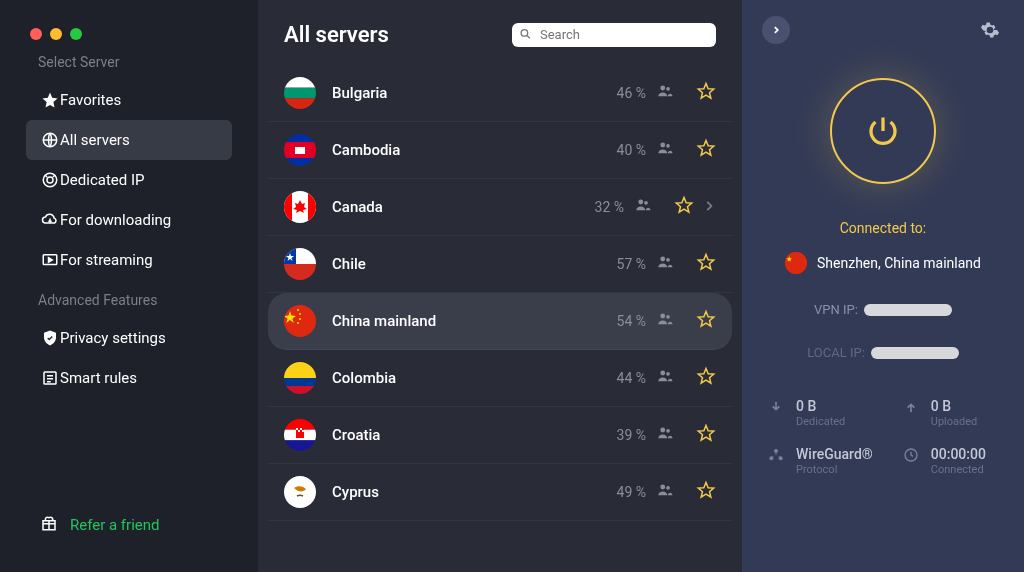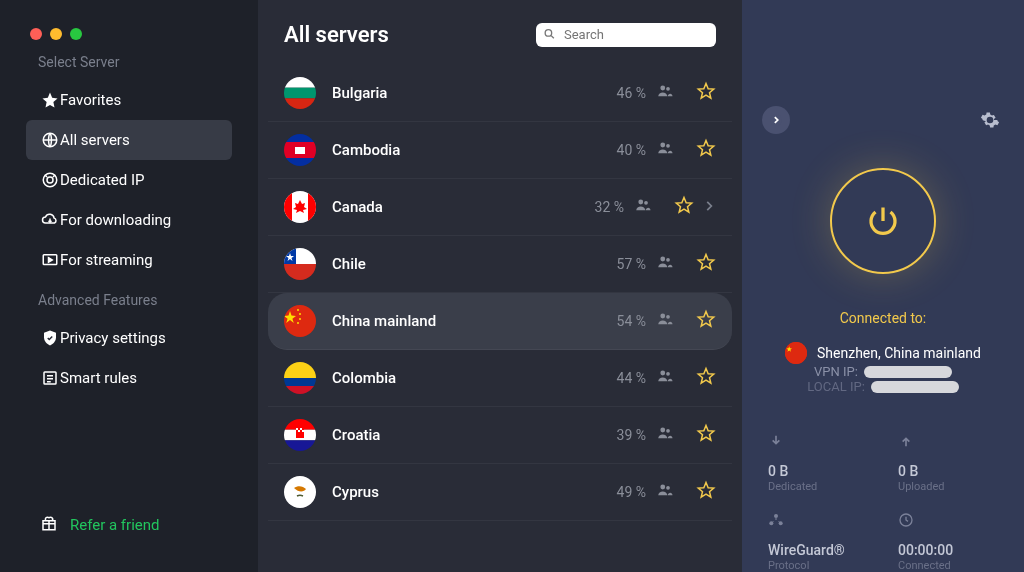--- a/index.html
+++ b/index.html
@@ -11,50 +11,50 @@
 .wdot.yellow { background: #febc2e; }
 .wdot.green { background: #28c840; }
 .section-label { color: #7a7f8c; font-size: 14px; padding: 4px 22px 10px; }
 .nav-item { display: flex; align-items: center; padding: 10px 24px; color: #fff; font-size: 15px; cursor: pointer; }
 .nav-item.active { background: #373b46; border-radius: 6px; margin: 0 10px; padding: 10px 14px; }
 .nav-item .icon { width: 20px; height: 20px; display: flex; align-items: center; justify-content: center; color: #fff; flex-shrink: 0; }
 .refer { margin-top: auto; padding: 16px 24px 20px; display: flex; align-items: center; gap: 12px; color: #22c55e; font-size: 15px; cursor: pointer; }
 .main { width: 484px; background: #292c37; display: flex; flex-direction: column; border-radius: 0; }
 .main-header { display: flex; align-items: center; justify-content: space-between; padding: 22px 26px 18px; }
 .main-title { color: #fff; font-size: 22px; font-weight: 600; }
-.search-box { position: relative; width: 180px; }
+.search-box { position: relative; width: 204px; }
 .search-box input { width: 100%; height: 24px; border-radius: 6px; border: none; background: #fff; padding: 0 10px 0 28px; font-size: 13px; outline: none; }
 .search-box .sicon { position: absolute; left: 7px; top: 50%; transform: translateY(-50%); color: #777; }
 .server-list { flex: 1; overflow-y: auto; padding: 0 10px; }
 .server-list::-webkit-scrollbar { width: 8px; }
 .server-list::-webkit-scrollbar-thumb { background: #494d58; border-radius: 4px; }
 .server-row { display: flex; align-items: center; padding: 12px 16px; border-bottom: 1px solid rgba(255,255,255,0.05); cursor: pointer; position: relative; }
 .server-row.selected { background: #3a3e4a; border-radius: 19px; }
 .flag { width: 32px; height: 32px; border-radius: 50%; margin-right: 16px; flex-shrink: 0; position: relative; overflow: hidden; }
 .server-name { color: #fff; font-size: 15px; font-weight: 500; flex: 1; }
 .load { color: #8a8e99; font-size: 14px; margin-right: 10px; }
 .people-icon { color: #8a8e99; margin-right: 22px; }
 .star { color: #f2c94c; cursor: pointer; }
 .chev { color: #7a7f8c; margin-left: 8px; }
-.side-panel { flex: 1; background: #323a56; position: relative; display: flex; flex-direction: column; align-items: center; justify-content: flex-end; }
+.side-panel { flex: 1; background: #323a56; position: relative; display: flex; flex-direction: column; align-items: center; }
 .panel-top { width: 100%; display: flex; justify-content: space-between; padding: 16px 20px; }
 .circle-btn { width: 28px; height: 28px; border-radius: 50%; background: #4a5170; display: flex; align-items: center; justify-content: center; color: #fff; cursor: pointer; }
 .gear-btn { width: 28px; height: 28px; display: flex; align-items: center; justify-content: center; color: #b8bdce; cursor: pointer; }
 .power-wrap { margin-top: 18px; position: relative; }
 .power-btn { width: 106px; height: 106px; border-radius: 50%; border: 2.5px solid #f2c94c; display: flex; align-items: center; justify-content: center; color: #f2c94c; cursor: pointer; box-shadow: 0 0 40px rgba(242,201,76,0.24); }
 .connected-label { color: #f2c94c; font-size: 14px; margin-top: 36px; }
 .conn-detail { display: flex; align-items: center; gap: 10px; margin-top: 16px; }
 .conn-flag { width: 22px; height: 22px; border-radius: 50%; background: #de2910; position: relative; overflow: hidden; }
 .conn-loc { color: #fff; font-size: 14px; }
-.ip-line { display: flex; align-items: center; gap: 6px; margin-top: 0; font-size: 13px; }
+.ip-line { display: flex; align-items: center; gap: 6px; margin-top: 28px; font-size: 13px; }
 .ip-label { color: #8b91a8; }
 .ip-val { width: 88px; height: 12px; background: #d7d8dc; border-radius: 6px; }
 .ip-line.local .ip-label { color: #626882; }
 .stats-grid { display: grid; grid-template-columns: 1fr 1fr; gap: 18px 30px; margin-top: 38px; width: 100%; padding: 0 26px; }
-.stat { display: flex; align-items: flex-start; gap: 10px; flex-direction: column; }
+.stat { display: flex; align-items: flex-start; gap: 10px; }
 .stat-icon { color: #7b8199; width: 18px; flex-shrink: 0; padding-top: 1px; }
 .stat-val { color: #c4c8d6; font-size: 14px; font-weight: 500; }
 .stat-sub { color: #6a7088; font-size: 11px; margin-top: 1px; }
 .flag svg { width: 100%; height: 100%; display: block; }
 </style>
 </head>
 <body>
 
 <div class="sidebar">
   <div class="window-controls">

